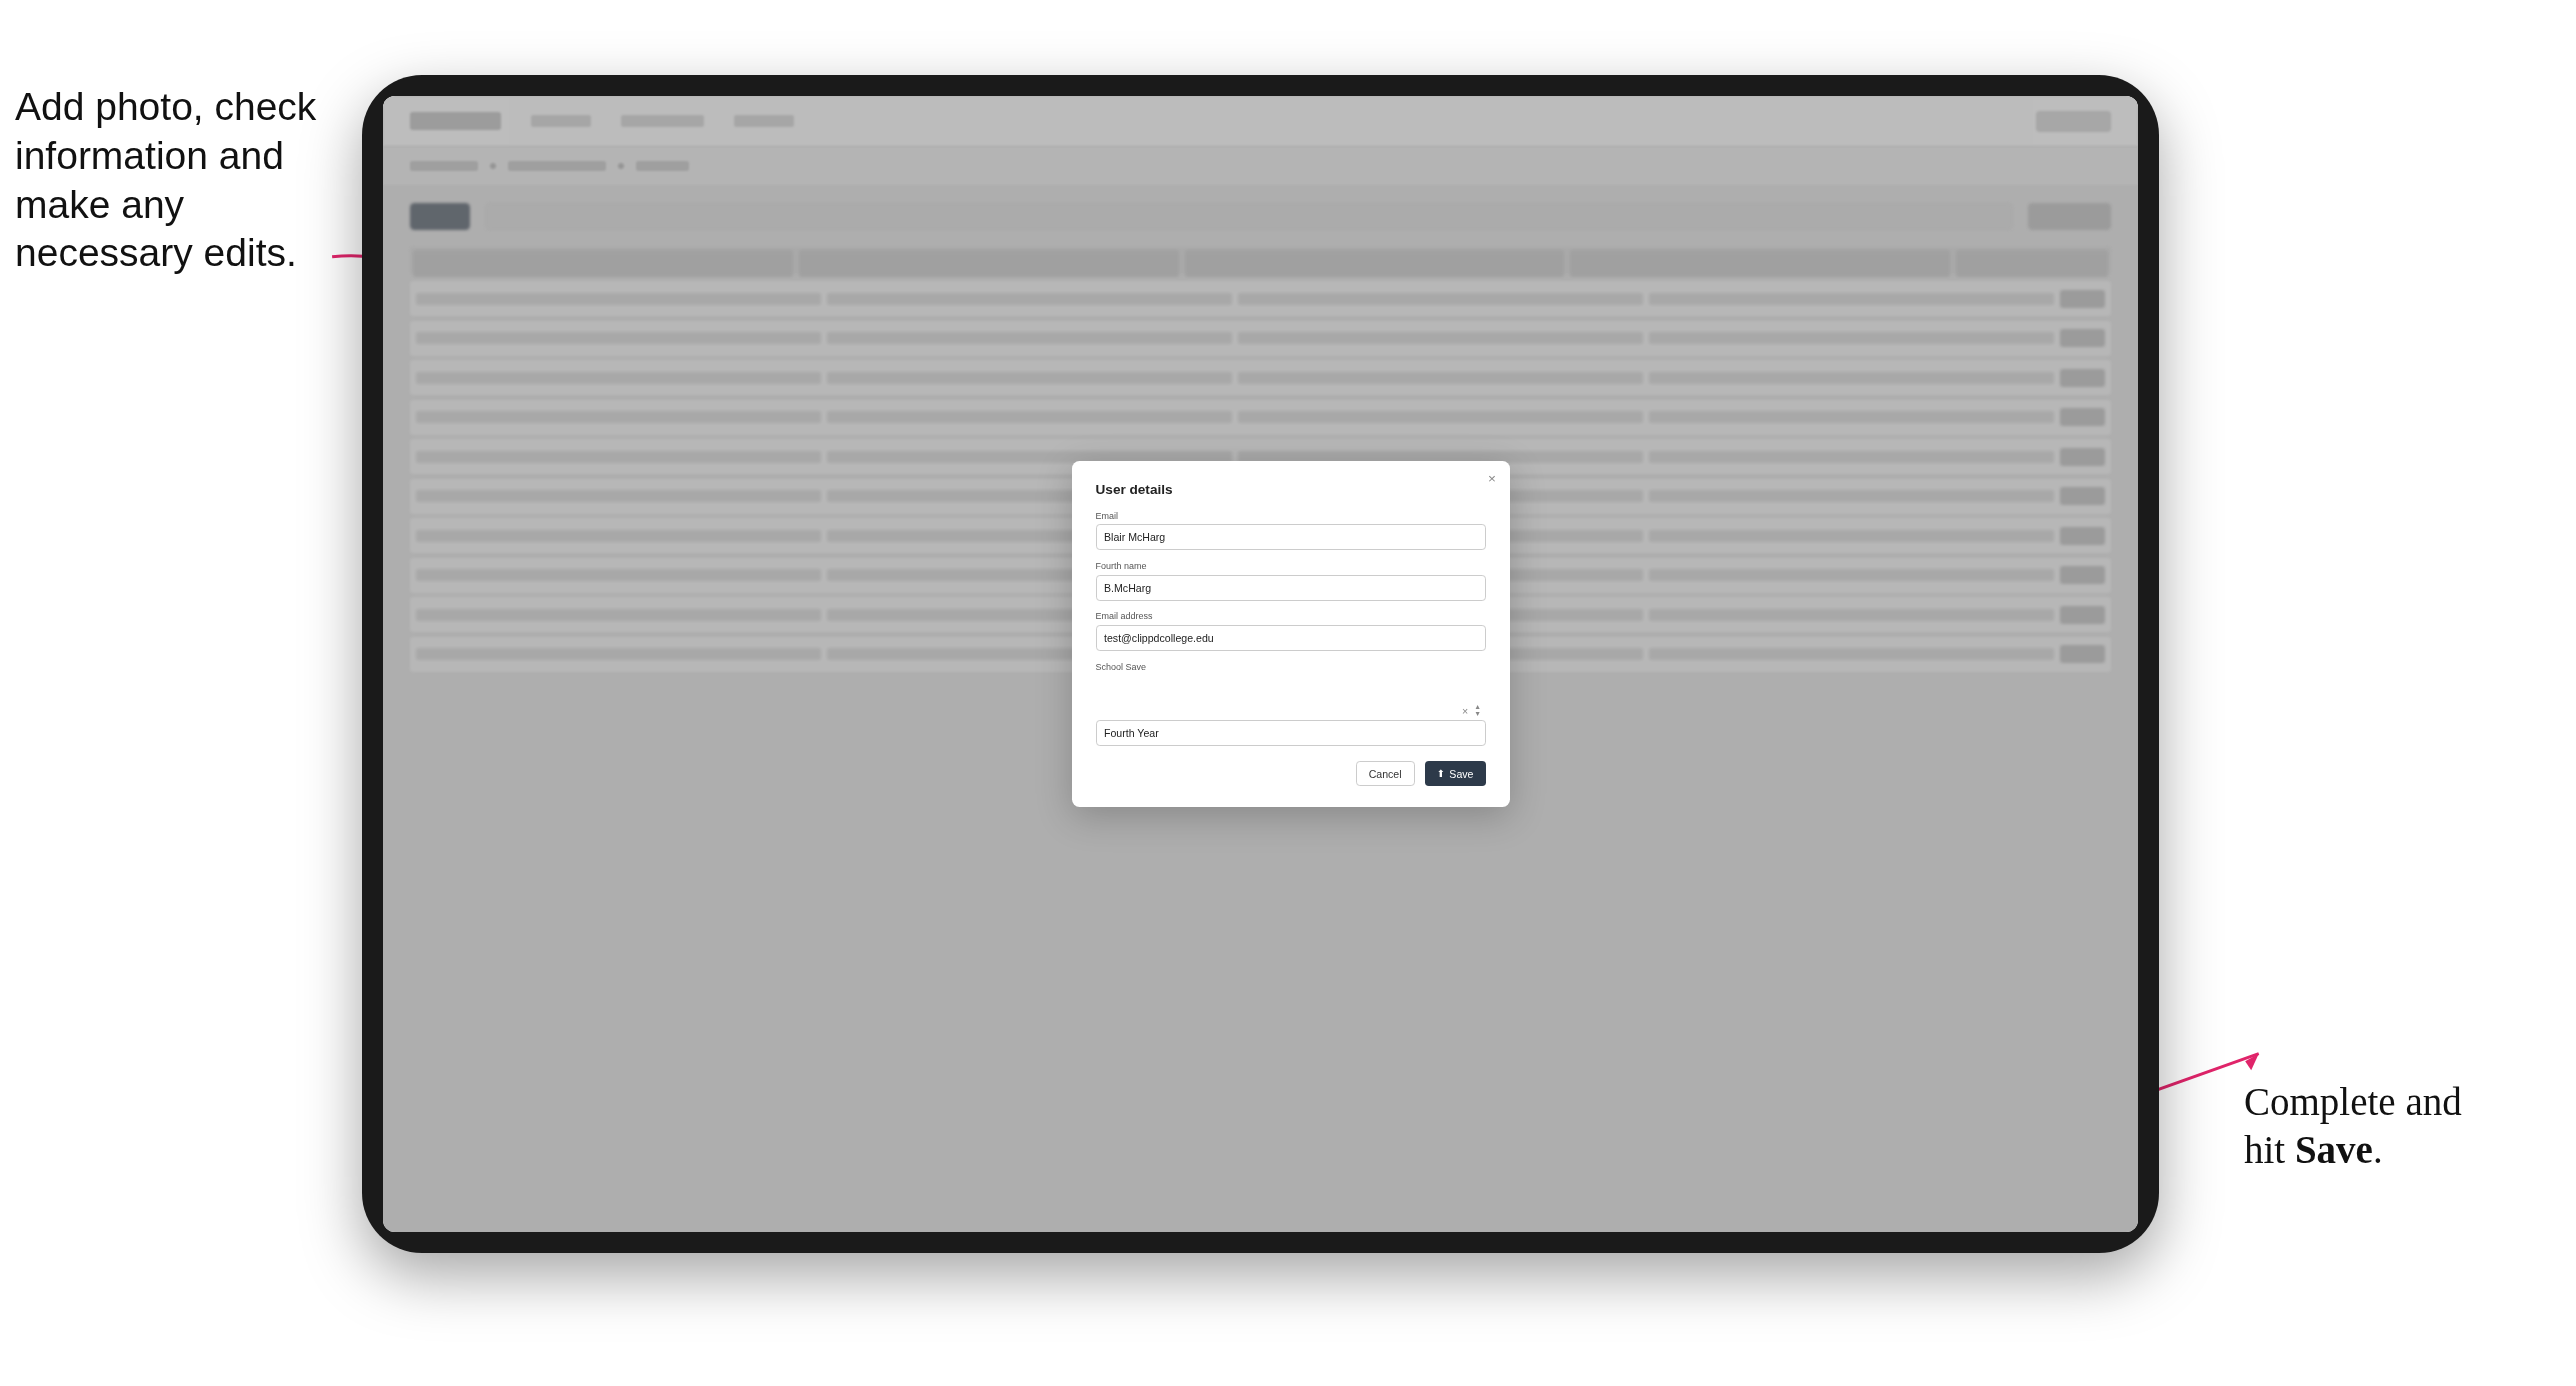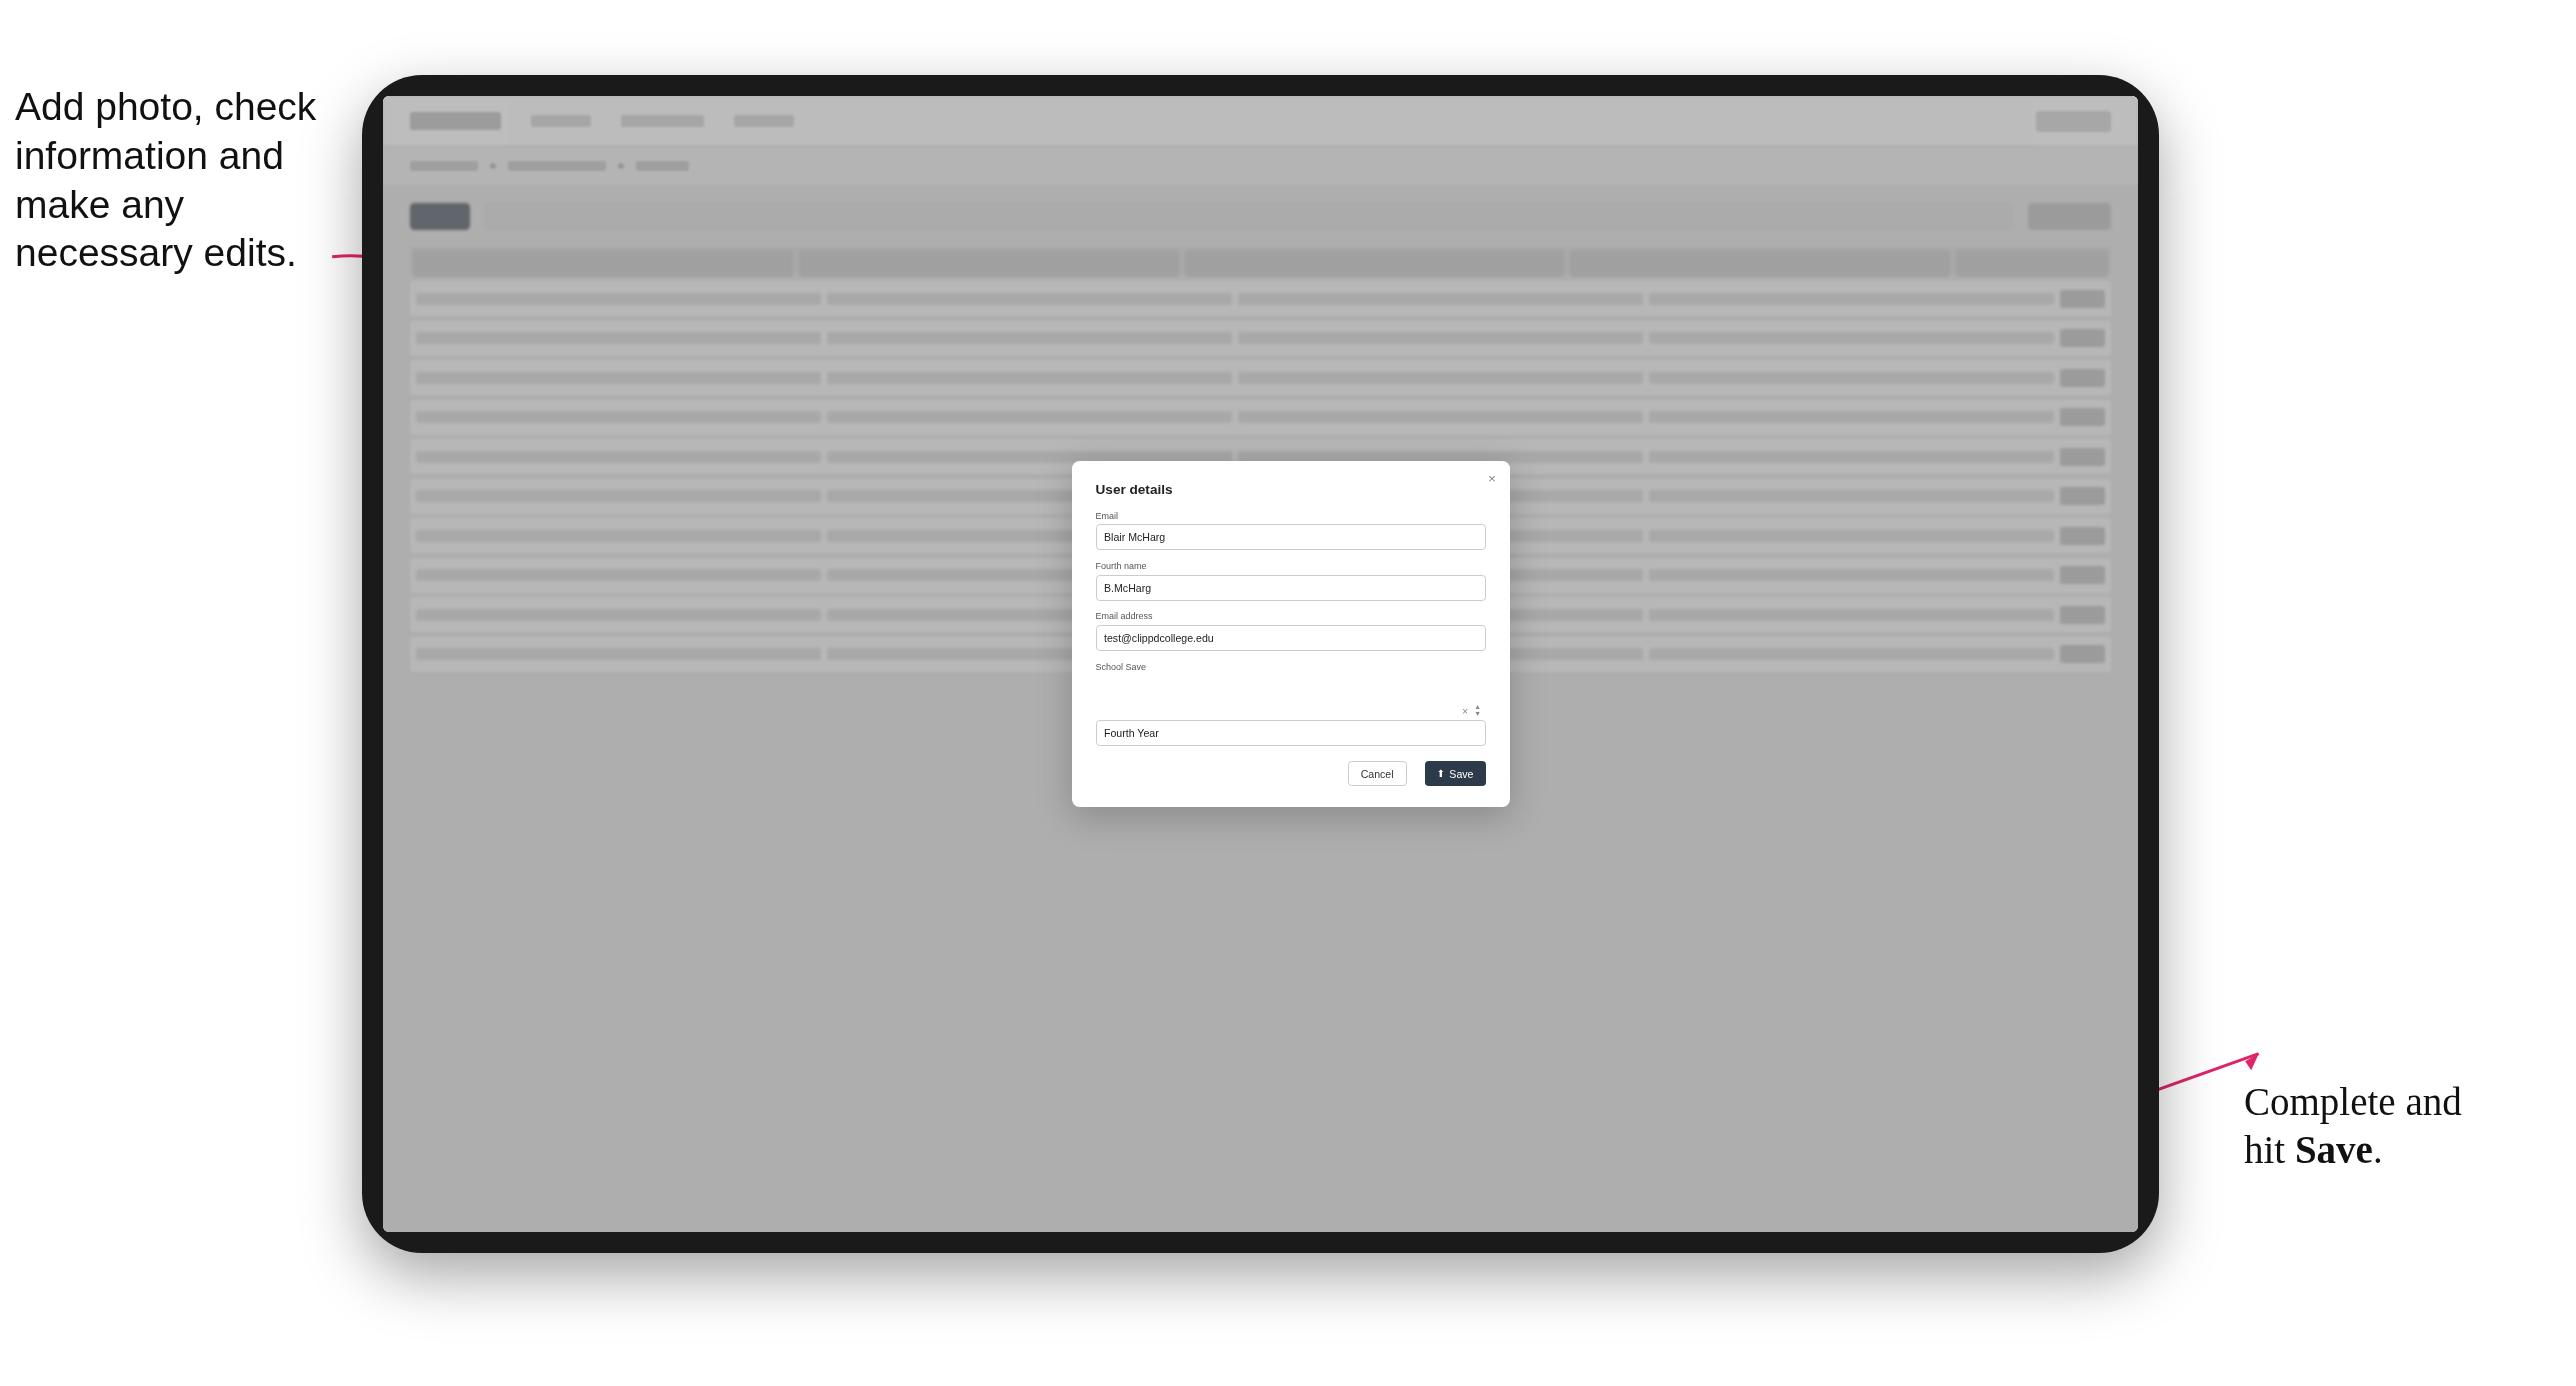--- a/index.html
+++ b/index.html
@@ -46,21 +46,21 @@
       height: 1178px;
       background: #1a1a1a;
       border-radius: 60px;
       box-shadow: 0 22.6px 60px rgba(0,0,0,0.35);
       padding: 21px;
     }
     .tablet-screen {
       width: 100%;
       height: 100%;
       background: #f0f0f0;
-      border-radius: 6px;
+      border-radius: 12px;
       overflow: hidden;
       position: relative;
     }
 
     
     .app-bg {
       position: absolute;
       top: 0; left: 0; right: 0; bottom: 0;
       background: #e8e8e8;
     }
@@ -322,21 +322,21 @@
     .sy-arrow {
       font-size: 6.8px;
       color: #888;
       line-height: 1;
     }
 
     
     .modal-footer {
       display: flex;
       justify-content: flex-end;
-      gap: 18px;
+      gap: 10px;
       margin-top: 15px;
     }
     .btn-cancel {
       background: #fff;
       color: #333;
       border: 0.8px solid #ccc;
       border-radius: 3.8px;
       padding: 5.3px 12px;
       font-size: 10.6px;
       cursor: pointer;

